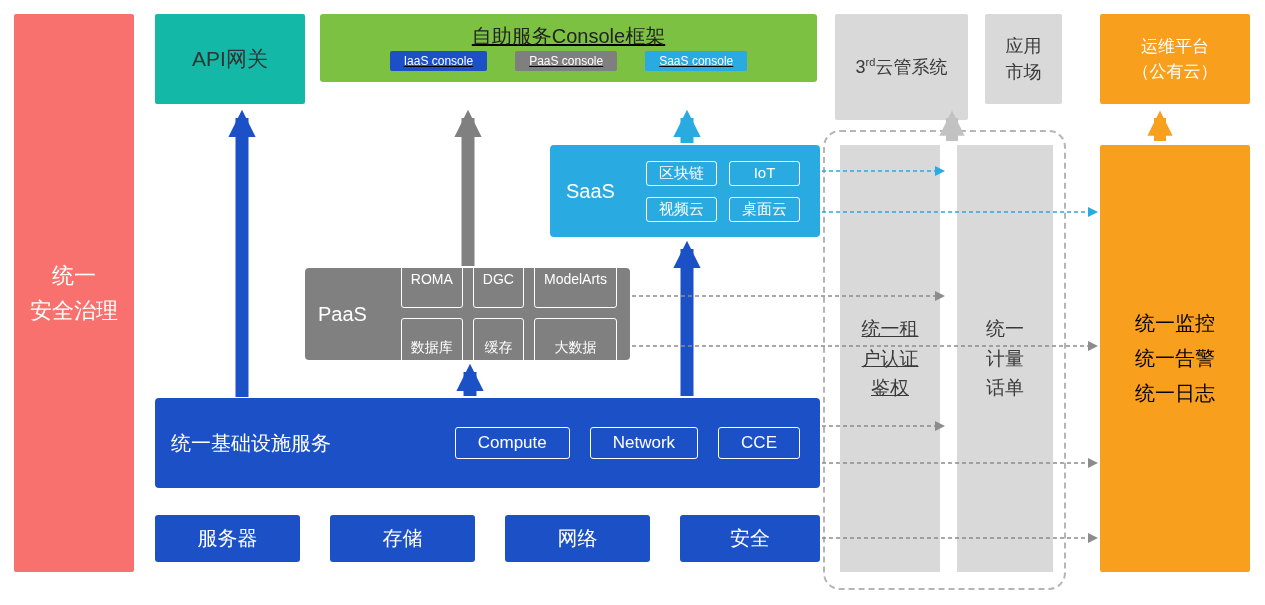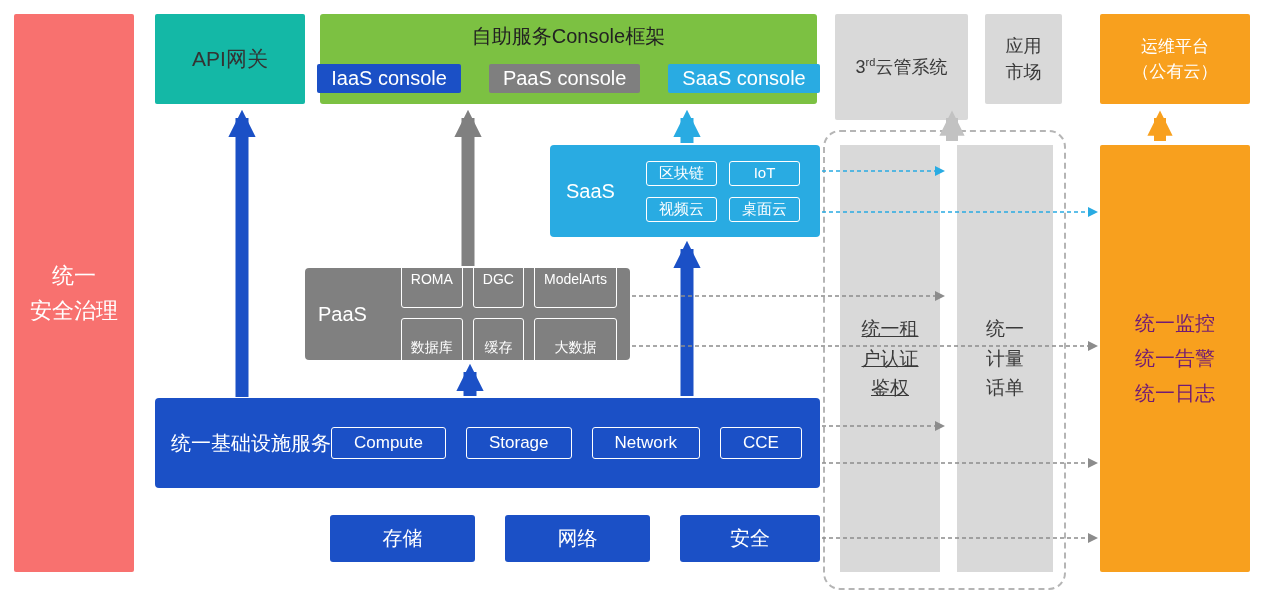--- a/index.html
+++ b/index.html
@@ -7,26 +7,26 @@
   body { font-family:"Liberation Sans","DejaVu Sans",sans-serif; }
   .canvas { position:relative; width:1265px; height:605px; background:#fff; overflow:hidden; }
   .abs { position:absolute; }
   .box { display:flex; flex-direction:column; align-items:center; justify-content:center; text-align:center; }
 
   .security-bar { left:14px; top:14px; width:120px; height:558px; background:#F8716F; color:#fff;
                   font-size:22px; line-height:1.6; border-radius:2px; }
   .api-gateway { left:155px; top:14px; width:150px; height:90px; background:#14b8a6; color:#333;
                  font-size:21px; border-radius:2px; }
 
-  .console-frame { left:320px; top:14px; width:497px; height:90px; background:#7CC142; border-radius:3px;
+  .console-frame { left:320px; top:14px; width:497px; height:68px; background:#7CC142; border-radius:3px;
                    display:flex; flex-direction:column; align-items:center; justify-content:space-between;
-                   padding:9px 0 11px; }
+                   padding:9px 0 11px;text-decoration:underline; }
   .console-title { color:#222; font-size:20px; }
   .console-row { display:flex; gap:28px; }
-  .console-chip { color:#fff; font-size:20px; padding:3px 14px; border-radius:2px; white-space:nowrap; }
+  .console-chip { color:#fff; font-size:12px; padding:3px 14px; border-radius:2px; white-space:nowrap; }
   .console-chip.c-iaas { background:#1B50C6; }
   .console-chip.c-paas { background:#7F7F7F; }
   .console-chip.c-saas { background:#29ABE2; }
 
   .third-party { left:835px; top:14px; width:133px; height:106px; background:#D9D9D9; color:#3a3a3a;
                  font-size:18px; border-radius:2px; }
   .third-party sup { font-size:11px; }
   .app-market { left:985px; top:14px; width:77px; height:90px; background:#D9D9D9; color:#3a3a3a;
                 font-size:18px; line-height:1.45; border-radius:2px; }
   .ops-platform { left:1100px; top:14px; width:150px; height:90px; background:#F8A01E; color:#fff;
@@ -53,21 +53,21 @@
   .hw { top:515px; height:47px; background:#1B50C6; color:#fff; font-size:20px; border-radius:3px; }
   .hw-1 { left:155px; width:145px; }
   .hw-2 { left:330px; width:145px; }
   .hw-3 { left:505px; width:145px; }
   .hw-4 { left:680px; width:140px; }
 
   .dashed-frame { left:823px; top:130px; width:243px; height:460px; border:2px dashed #B5B5B5; border-radius:17px; }
   .vbar { top:145px; height:427px; background:#D9D9D9; color:#3a3a3a; font-size:19px; line-height:1.55; }
   .auth-bar { left:840px; width:100px;text-decoration:underline; }
   .metering-bar { left:957px; width:96px; }
-  .monitoring-bar { left:1100px; top:145px; width:150px; height:427px; background:#F8A01E; color:#701a75;
+  .monitoring-bar { left:1100px; top:145px; width:150px; height:427px; background:#F8A01E; color:#000000;
                     font-size:20px; line-height:1.75; border-radius:2px; }
 
   .arrows { position:absolute; left:0; top:0; width:1265px; height:605px; pointer-events:none; z-index:5; }
 </style>
 </head>
 <body>
 
 <div class="canvas">
 
   <svg class="arrows" viewBox="0 0 1265 605">
@@ -165,26 +165,26 @@
       <div class="chip">数据库</div>
       <div class="chip">缓存</div>
       <div class="chip">大数据</div>
     </div>
   </div>
 
   <div class="abs infra-box">
     <div class="infra-label">统一基础设施服务</div>
     <div class="infra-grid">
       <div class="infra-chip">Compute</div>
-      <div class="infra-chip">Storage</div>
       <div class="infra-chip">Network</div>
       <div class="infra-chip">CCE</div>
     </div>
   </div>
 
+  <div class="abs box hw hw-1">服务器</div>
   <div class="abs box hw hw-2">存储</div>
   <div class="abs box hw hw-3">网络</div>
   <div class="abs box hw hw-4">安全</div>
 
   <div class="abs dashed-frame"></div>
 
   <div class="abs box vbar auth-bar">
     <div>统一租</div>
     <div>户认证</div>
     <div>鉴权</div>

